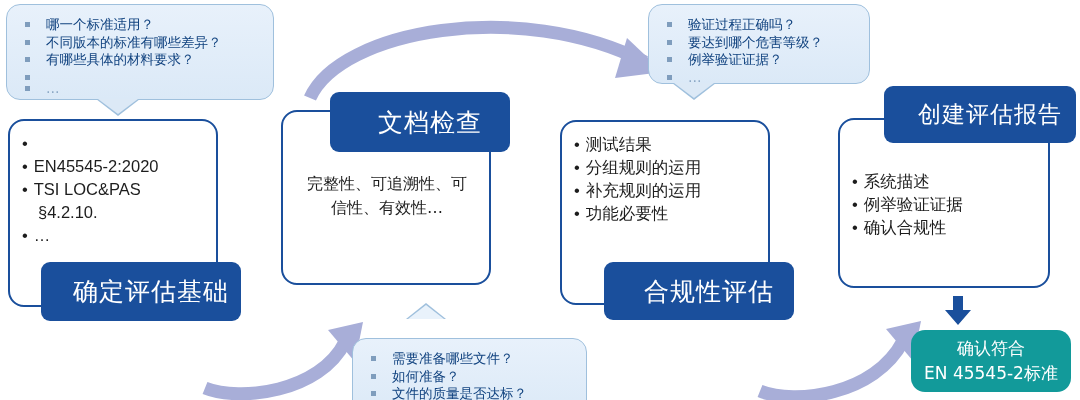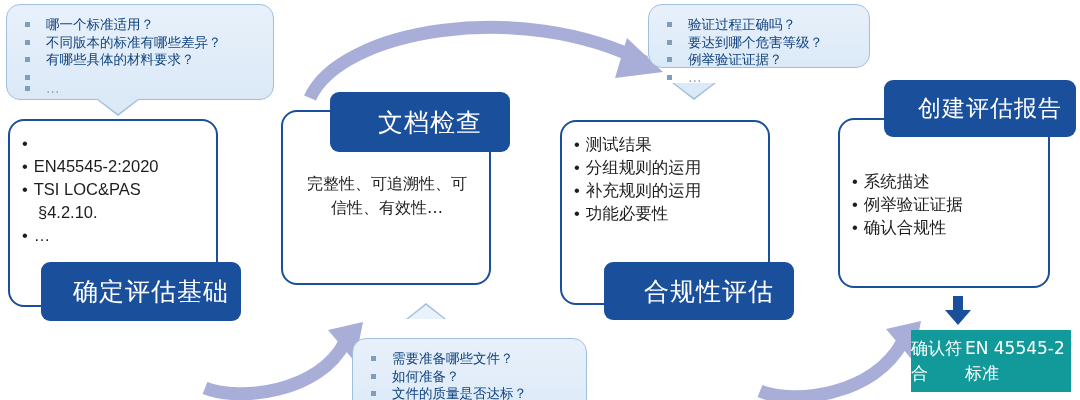--- a/index.html
+++ b/index.html
@@ -135,26 +135,27 @@
     padding-left: 20px;
   }
 
   
   .resultbox {
     position: absolute;
     box-sizing: border-box;
     background: #129a9a;
     color: #ffffff;
     display: flex;
-    flex-direction: row;
+    flex-direction: column;
     align-items: center;
     justify-content: center;
     font-size: 17px;
     line-height: 25px;
     font-family: "DejaVu Sans", "Liberation Sans", sans-serif;
+    border-radius: 14px;
   }
 
   
   .arrow-svg {
     position: absolute;
     overflow: visible;
   }
   .downarrow {
     position: absolute;
   }
@@ -250,21 +251,21 @@
       <li>
           <span class="dot">•</span>
           <span class="tx">例举验证证据</span>
         </li>
       <li>
           <span class="dot">•</span>
           <span class="tx">确认合规性</span>
         </li>
     </ul>
   </div>
-  <div class="stagelabel" style="left:884px; top:80px; width:192px; height:57px; font-size:23px;">
+  <div class="stagelabel" style="left:884px; top:86px; width:192px; height:57px; font-size:23px;">
     <span>创建评估报告</span>
   </div>
 
   <div class="callout" style="left:6px; top:4px; width:268px; height:96px;">
     <ul>
       <li>
           <span class="sq"></span>
           <span class="tx">哪一个标准适用？</span>
         </li>
       <li>
@@ -303,21 +304,21 @@
         </li>
       <li class="ellipsis">
           <span class="sq"></span>
           <span class="tx">…</span>
         </li>
     </ul>
   </div>
   <div class="tail tail-up-outer" style="left:406px; top:303px;"></div>
   <div class="tail tail-up-inner" style="left:408px; top:305px;"></div>
 
-  <div class="callout" style="left:648px; top:4px; width:222px; height:64px;">
+  <div class="callout" style="left:648px; top:4px; width:222px; height:80px;">
     <ul>
       <li>
           <span class="sq"></span>
           <span class="tx">验证过程正确吗？</span>
         </li>
       <li>
           <span class="sq"></span>
           <span class="tx">要达到哪个危害等级？</span>
         </li>
       <li>

